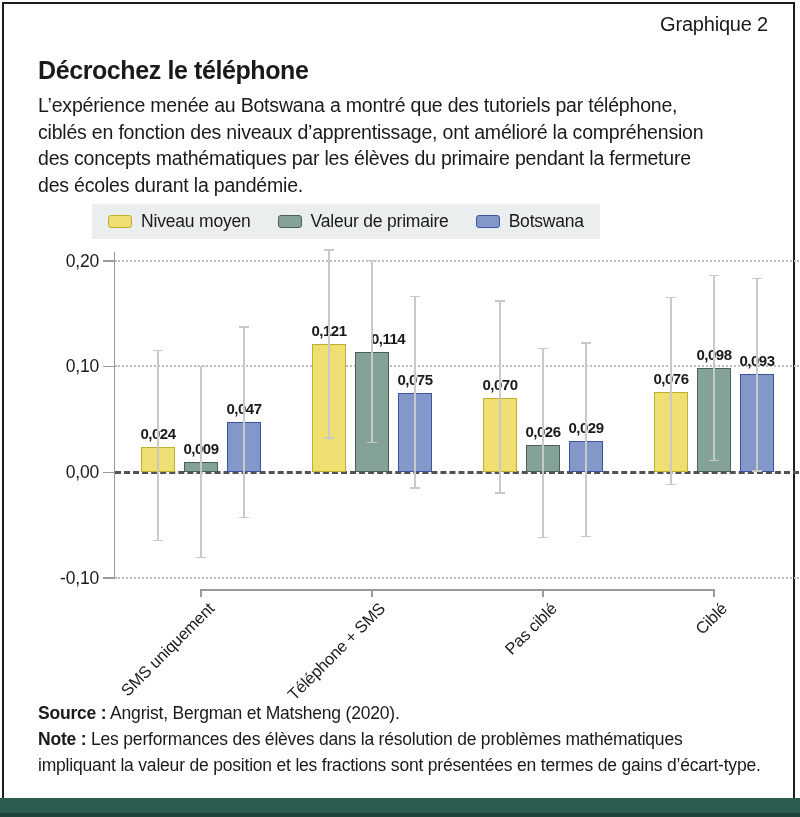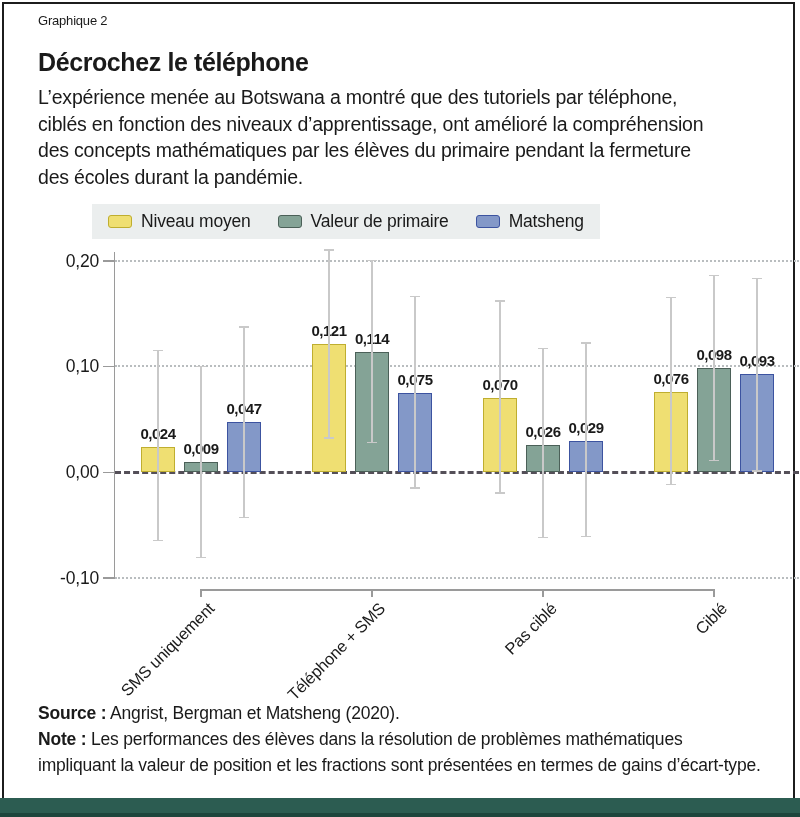--- a/index.html
+++ b/index.html
@@ -5,21 +5,21 @@
   html,body{margin:0;padding:0;background:#fff;}
   .page{
     position:relative;width:800px;height:817px;background:#ffffff;overflow:hidden;
     font-family:"Liberation Sans",sans-serif;color:#1a1a1a;letter-spacing:-0.2px;
   }
   .frame{
     position:absolute;left:2px;top:2px;width:793px;height:803px;
     border:2.5px solid #1c1c1c;border-bottom:none;box-sizing:border-box;pointer-events:none;
   }
   .header{position:absolute;left:38px;top:13px;width:730px;}
-  .eyebrow{font-size:13px;margin:0 0 20px 0;font-weight:400;}
+  .eyebrow{font-size:20px;margin:0 0 20px 0;font-weight:400;text-align:right;}
   .title{font-size:25px;font-weight:700;margin:0 0 7px 0;letter-spacing:-0.4px;}
   .subtitle{font-size:19.5px;line-height:26.5px;margin:0;white-space:pre-line;}
   .legend{
     position:absolute;left:0;top:204px;width:692px;display:flex;justify-content:center;
   }
   .legend-band{
     background:#ebeeee;display:flex;align-items:center;gap:27px;padding:7px 16px;
   }
   .legend-item{display:flex;align-items:center;gap:9px;}
   .legend-swatch{width:24px;height:13px;border-radius:3px;box-sizing:border-box;border:1.5px solid #000;}
@@ -68,21 +68,21 @@
         <div class="legend-item">
           <span class="legend-swatch" style="background: rgb(239, 223, 114); border-color: rgb(191, 174, 47);"></span>
           <span class="legend-label">Niveau moyen</span>
         </div>
         <div class="legend-item">
           <span class="legend-swatch" style="background: rgb(132, 163, 150); border-color: rgb(75, 96, 88);"></span>
           <span class="legend-label">Valeur de primaire</span>
         </div>
         <div class="legend-item">
           <span class="legend-swatch" style="background: rgb(131, 152, 200); border-color: rgb(60, 83, 160);"></span>
-          <span class="legend-label">Matsheng</span>
+          <span class="legend-label">Botswana</span>
         </div>
       </div>
   </div>
 
   <div class="chart" id="chart">
       <div class="gridline" style="left: 82px; top: 259.6px; width: 684px;"></div>
       <div class="ytick" style="left: 70px; top: 260.1px; width: 12px;"></div>
       <div class="ylabel" style="left: 0px; top: 250.6px;">0,20</div>
       <div class="gridline" style="left: 82px; top: 365.3px; width: 684px;"></div>
       <div class="ytick" style="left: 70px; top: 365.8px; width: 12px;"></div>
@@ -96,21 +96,21 @@
       <div class="yaxis" style="left: 80.5px; top: 252px; height: 327px;"></div>
       <div class="bar" style="left: 108px; top: 446.632px; width: 34px; height: 25.368px; background: rgb(239, 223, 114); border-color: rgb(191, 174, 47);"></div>
       <div class="vlabel" style="left: 93px; top: 424.632px;">0,024</div>
       <div class="bar" style="left: 151px; top: 462.487px; width: 34px; height: 9.513px; background: rgb(132, 163, 150); border-color: rgb(75, 96, 88);"></div>
       <div class="vlabel" style="left: 136px; top: 440.487px;">0,009</div>
       <div class="bar" style="left: 194px; top: 422.321px; width: 34px; height: 49.679px; background: rgb(131, 152, 200); border-color: rgb(60, 83, 160);"></div>
       <div class="vlabel" style="left: 179px; top: 400.321px;">0,047</div>
       <div class="bar" style="left: 279px; top: 344.103px; width: 34px; height: 127.897px; background: rgb(239, 223, 114); border-color: rgb(191, 174, 47);"></div>
       <div class="vlabel" style="left: 264px; top: 322.103px;">0,121</div>
       <div class="bar" style="left: 322px; top: 351.502px; width: 34px; height: 120.498px; background: rgb(132, 163, 150); border-color: rgb(75, 96, 88);"></div>
-      <div class="vlabel" style="left: 307px; top: 329.502px;">0,114</div>
+      <div class="vlabel" style="left: 323px; top: 329.502px;">0,114</div>
       <div class="bar" style="left: 365px; top: 392.725px; width: 34px; height: 79.275px; background: rgb(131, 152, 200); border-color: rgb(60, 83, 160);"></div>
       <div class="vlabel" style="left: 350px; top: 370.725px;">0,075</div>
       <div class="bar" style="left: 450px; top: 398.01px; width: 34px; height: 73.99px; background: rgb(239, 223, 114); border-color: rgb(191, 174, 47);"></div>
       <div class="vlabel" style="left: 435px; top: 376.01px;">0,070</div>
       <div class="bar" style="left: 493px; top: 444.518px; width: 34px; height: 27.482px; background: rgb(132, 163, 150); border-color: rgb(75, 96, 88);"></div>
       <div class="vlabel" style="left: 478px; top: 422.518px;">0,026</div>
       <div class="bar" style="left: 536px; top: 441.347px; width: 34px; height: 30.653px; background: rgb(131, 152, 200); border-color: rgb(60, 83, 160);"></div>
       <div class="vlabel" style="left: 521px; top: 419.347px;">0,029</div>
       <div class="bar" style="left: 621px; top: 391.668px; width: 34px; height: 80.332px; background: rgb(239, 223, 114); border-color: rgb(191, 174, 47);"></div>
       <div class="vlabel" style="left: 606px; top: 369.668px;">0,076</div>

